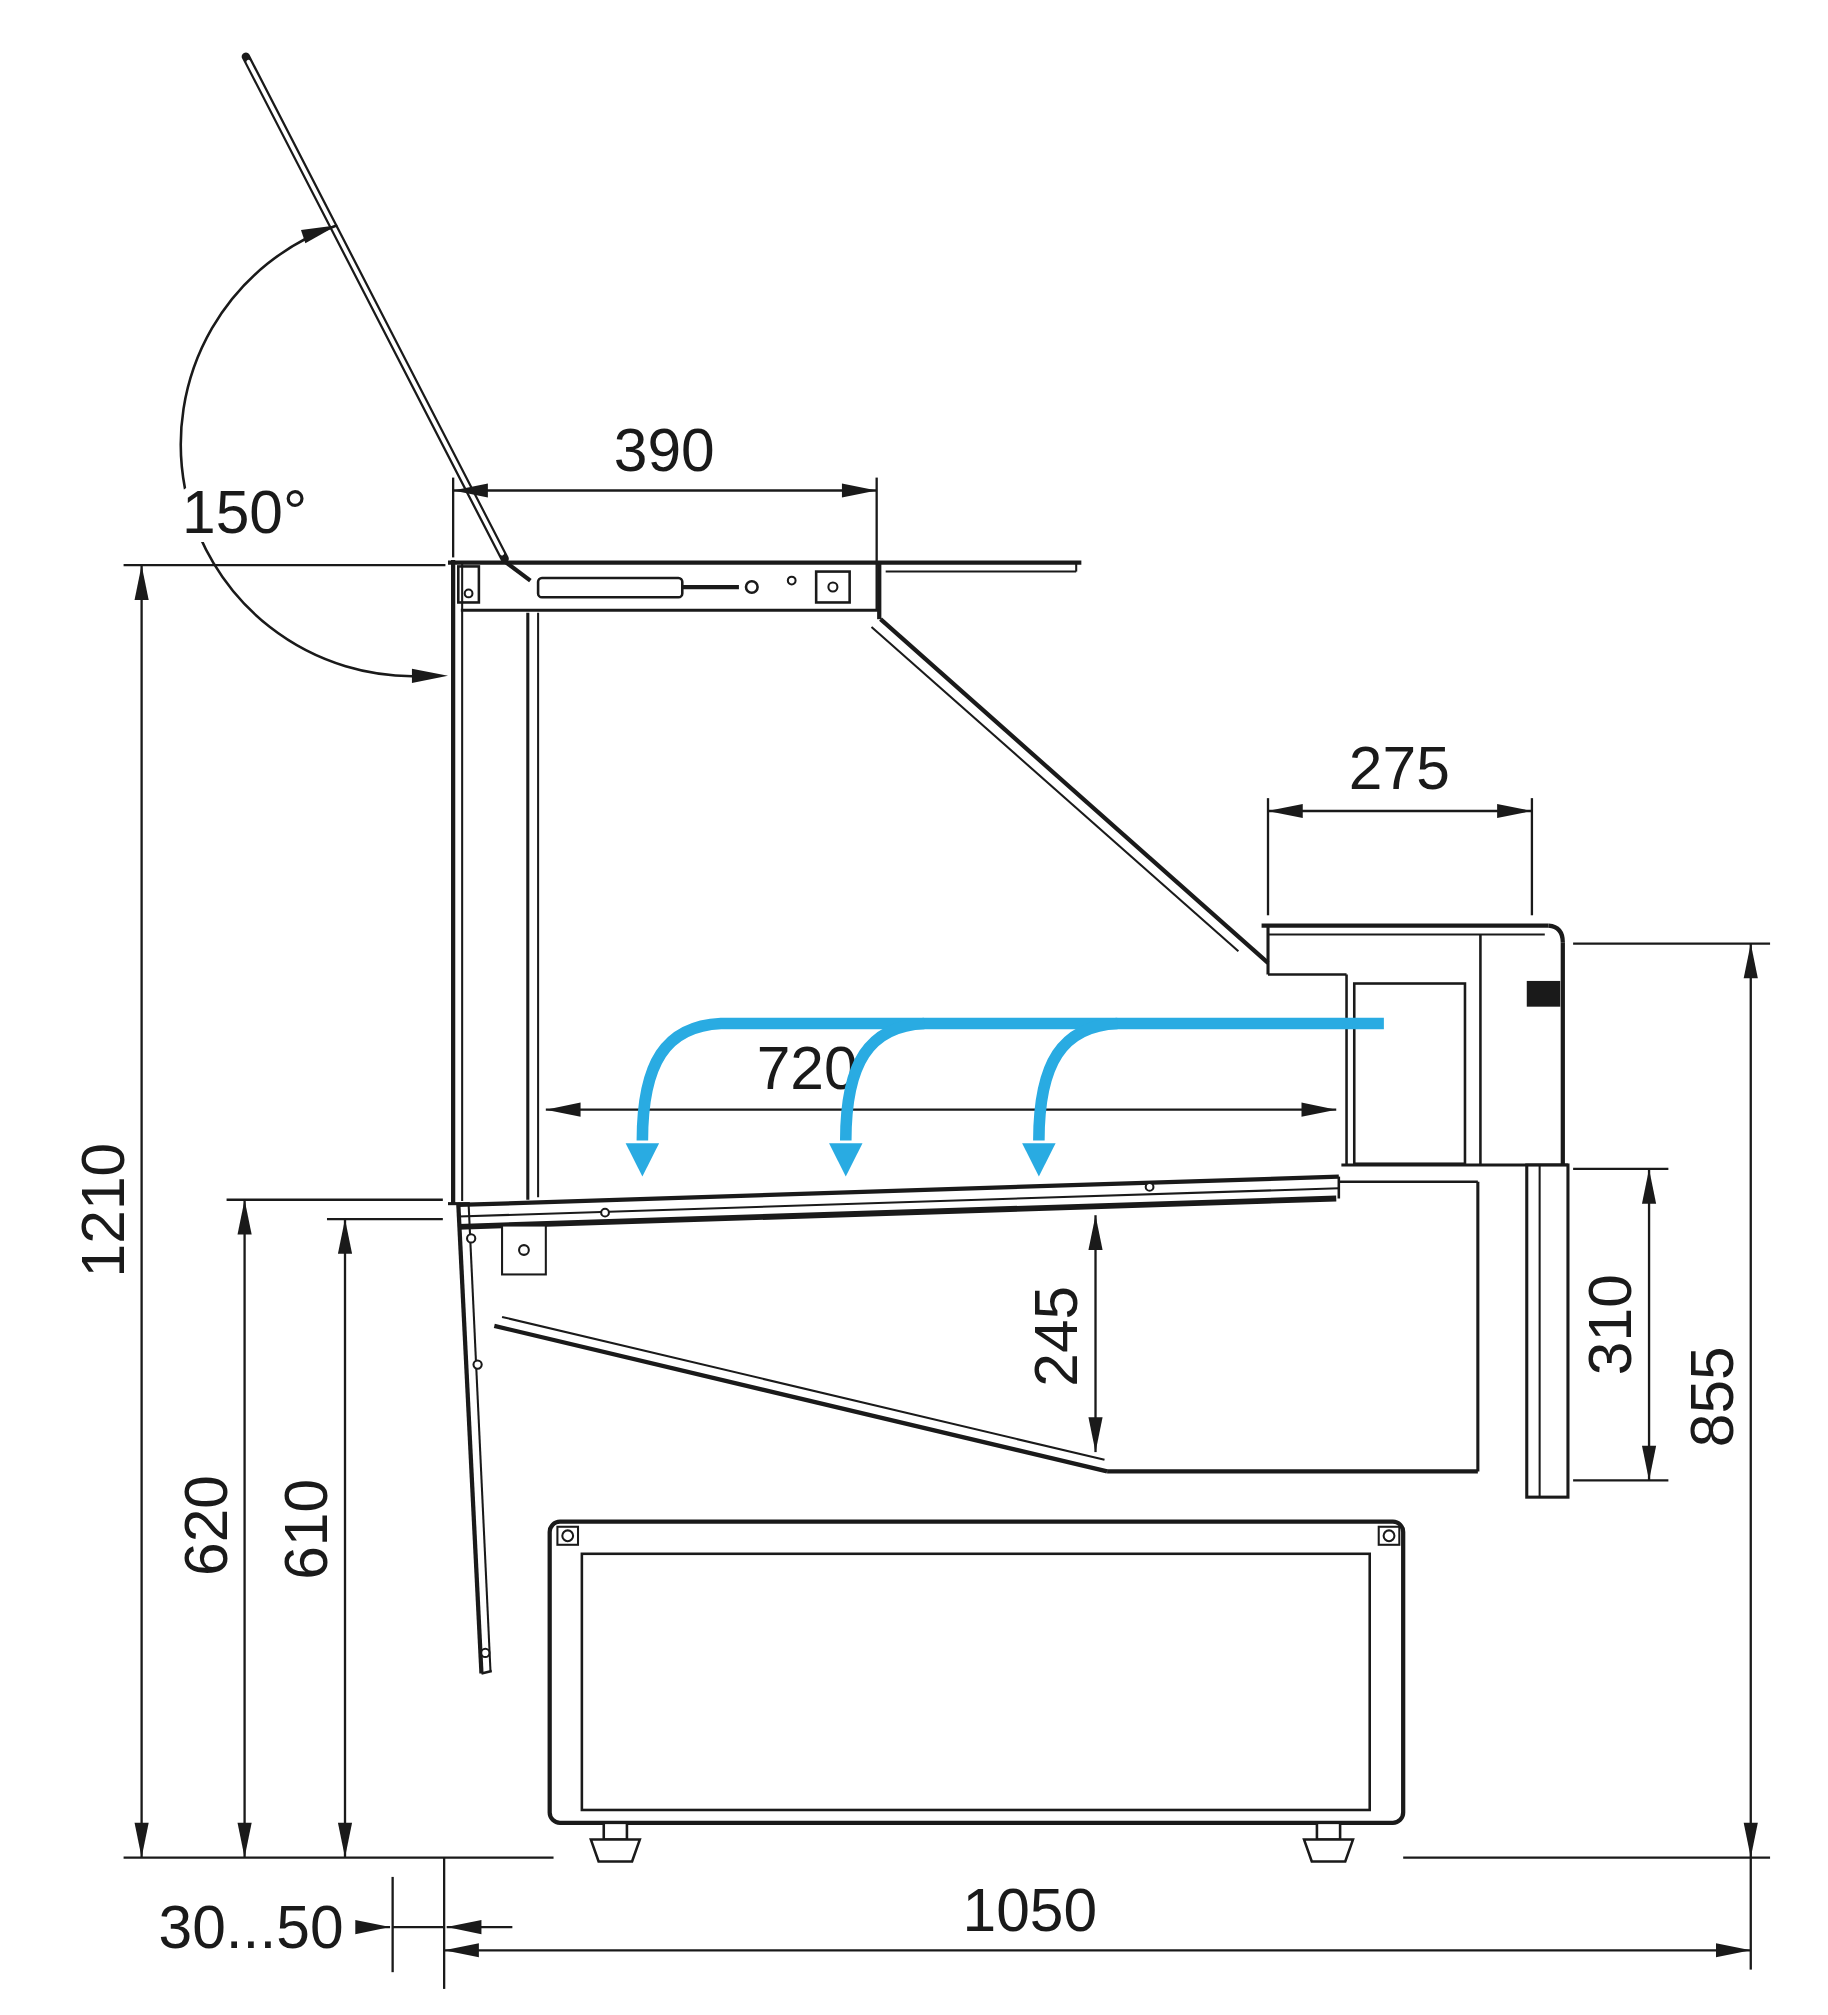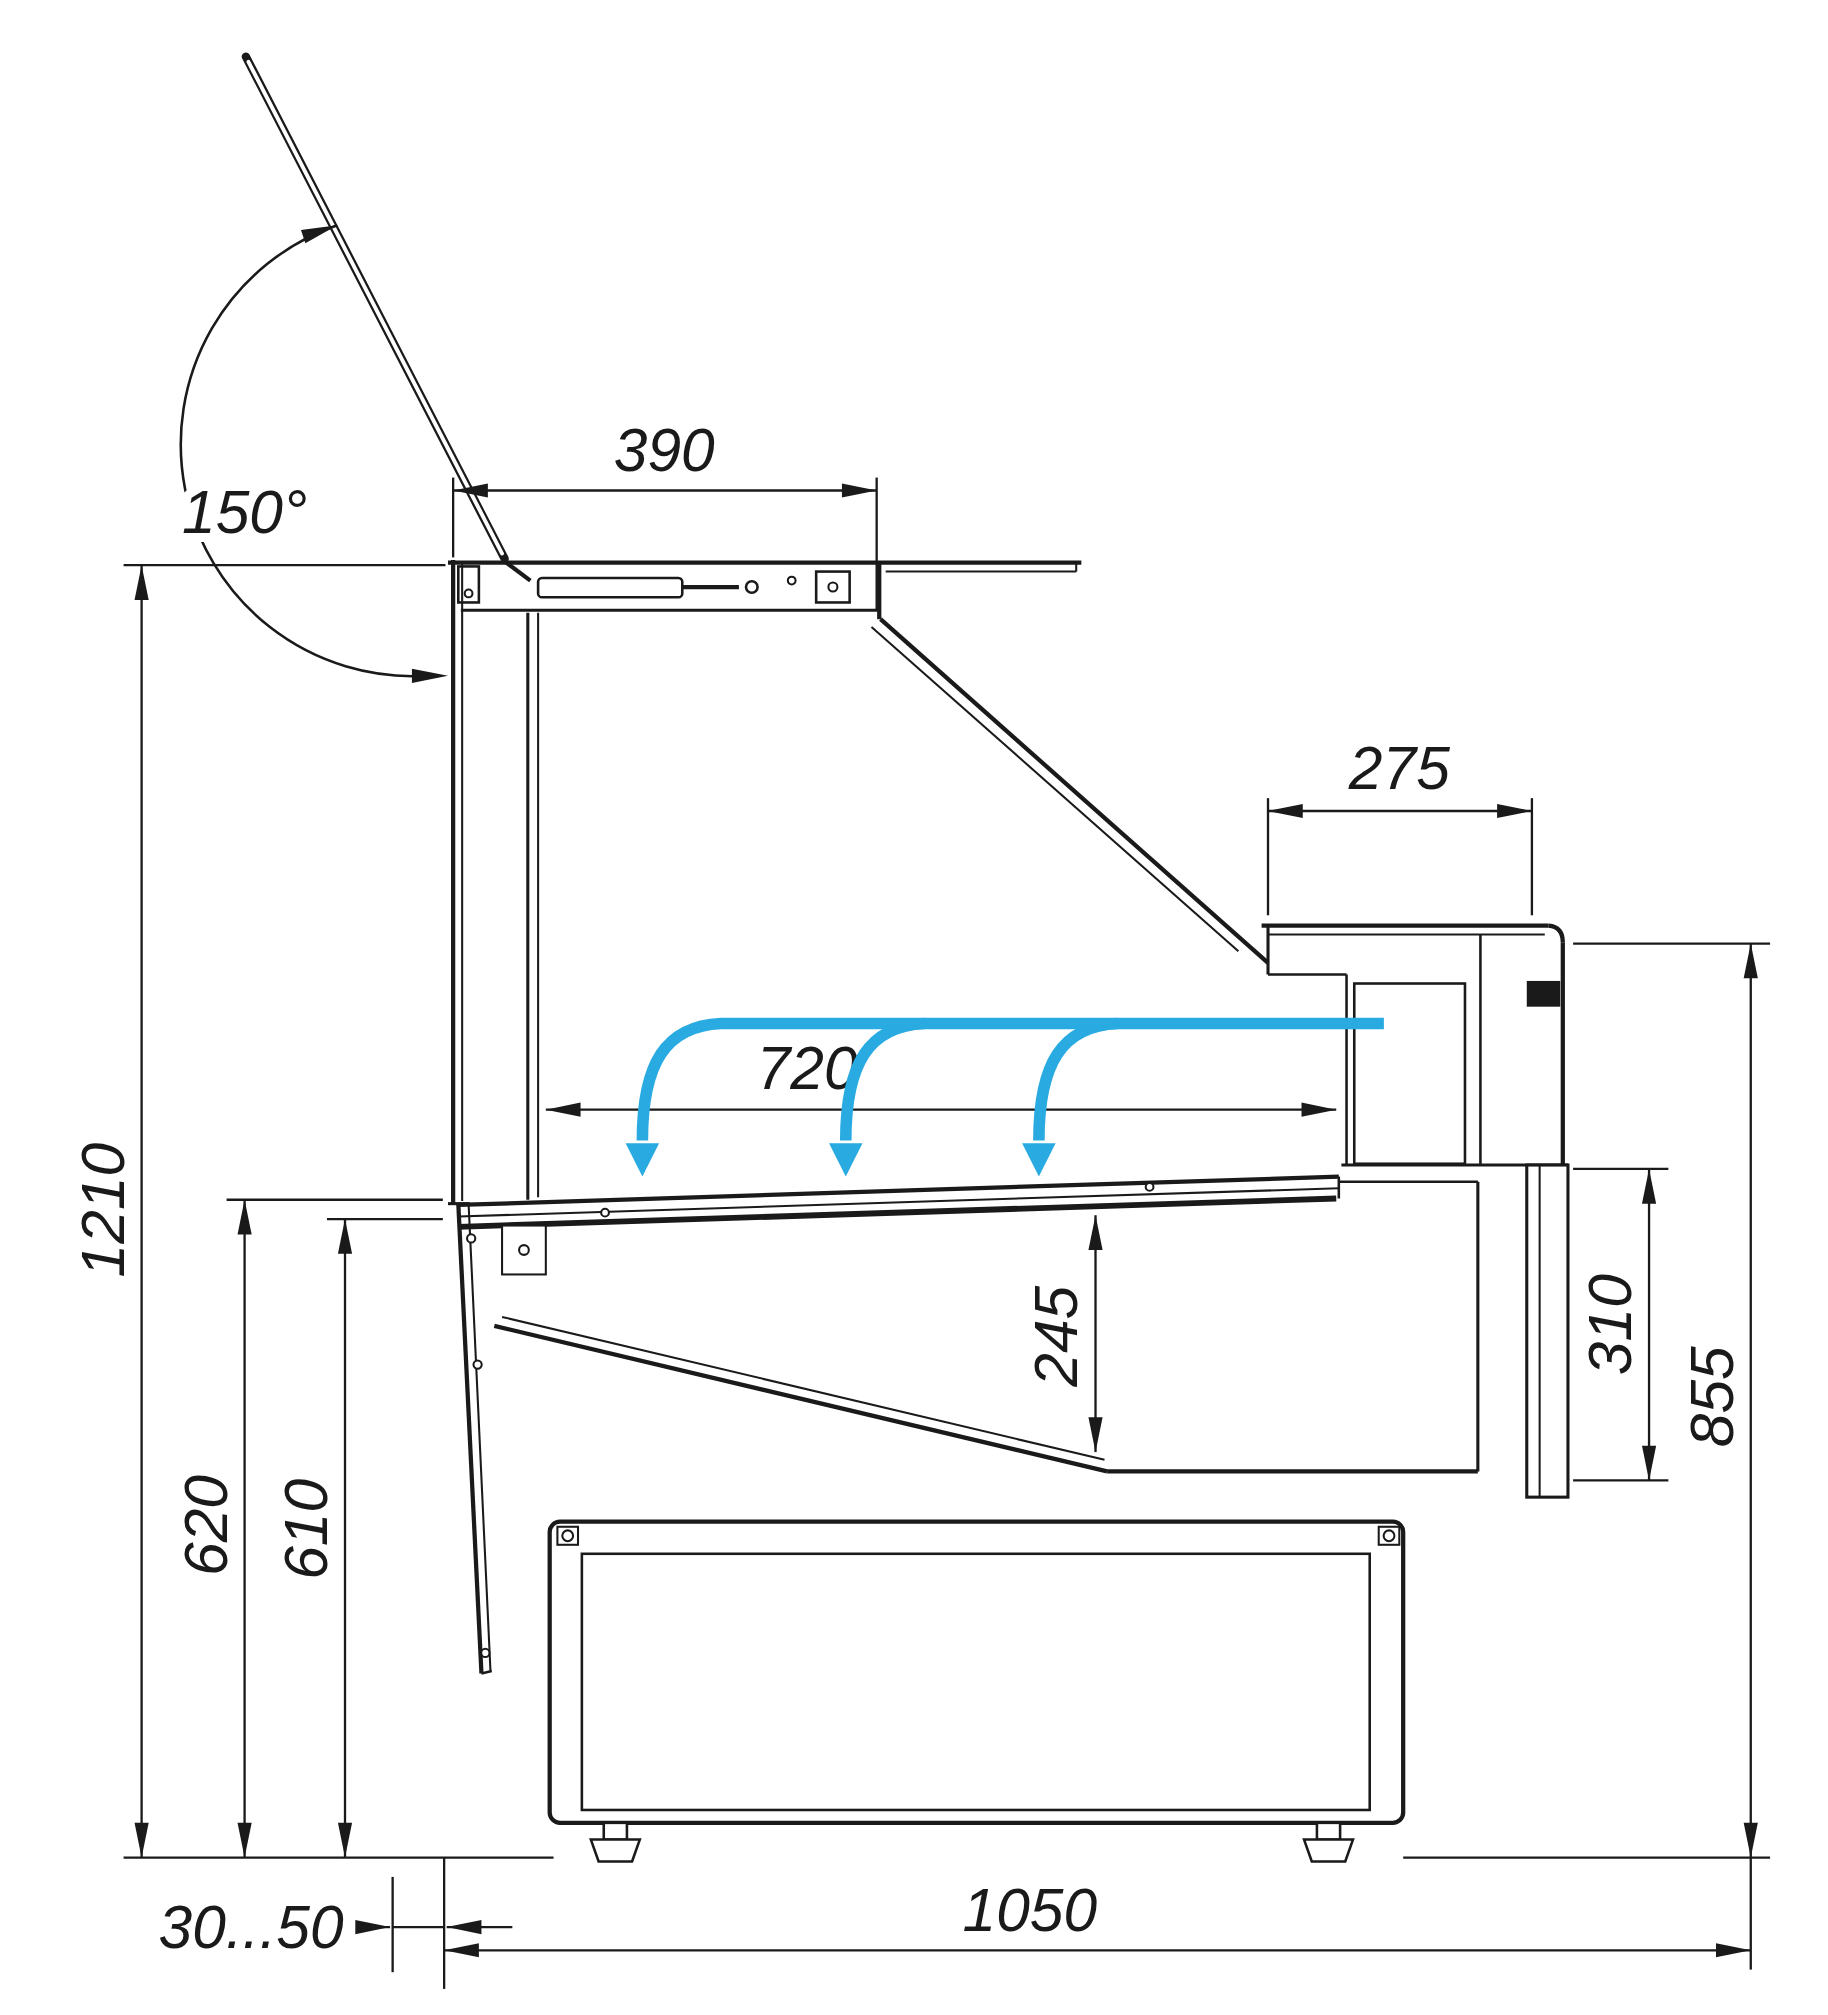--- a/index.html
+++ b/index.html
@@ -1,16 +1,16 @@
 <!DOCTYPE html>
 <html style="font-size:9.7px"><head>
 <meta charset="utf-8">
 <style>
   html,body{margin:0;padding:0;background:#ffffff;}
-  main{width:100%;font-style:italic;}
+  main{width:100%;}
   svg{display:block;width:100%;height:auto;background:#ffffff;}
   .blk{stroke:#1a1a1a;fill:none;}
   .s4{stroke-width:4.5;} .s3{stroke-width:3.3;} .s25{stroke-width:2.4;} .s2{stroke-width:2;} .s15{stroke-width:1.6;}
   .dim{stroke:#1a1a1a;stroke-width:1.8;fill:none;}
   .fillb{fill:#1a1a1a;stroke:none;}
   .fw{fill:#ffffff;}
   text{font-family:"Liberation Sans","DejaVu Sans",sans-serif;font-size:47px;fill:#1a1a1a;stroke:none;}
   .halo{paint-order:stroke;stroke:#ffffff;stroke-width:14px;stroke-linejoin:round;}
   .air{stroke:#29abe2;fill:none;stroke-width:9;}
   .airhead{fill:#29abe2;stroke:none;}

